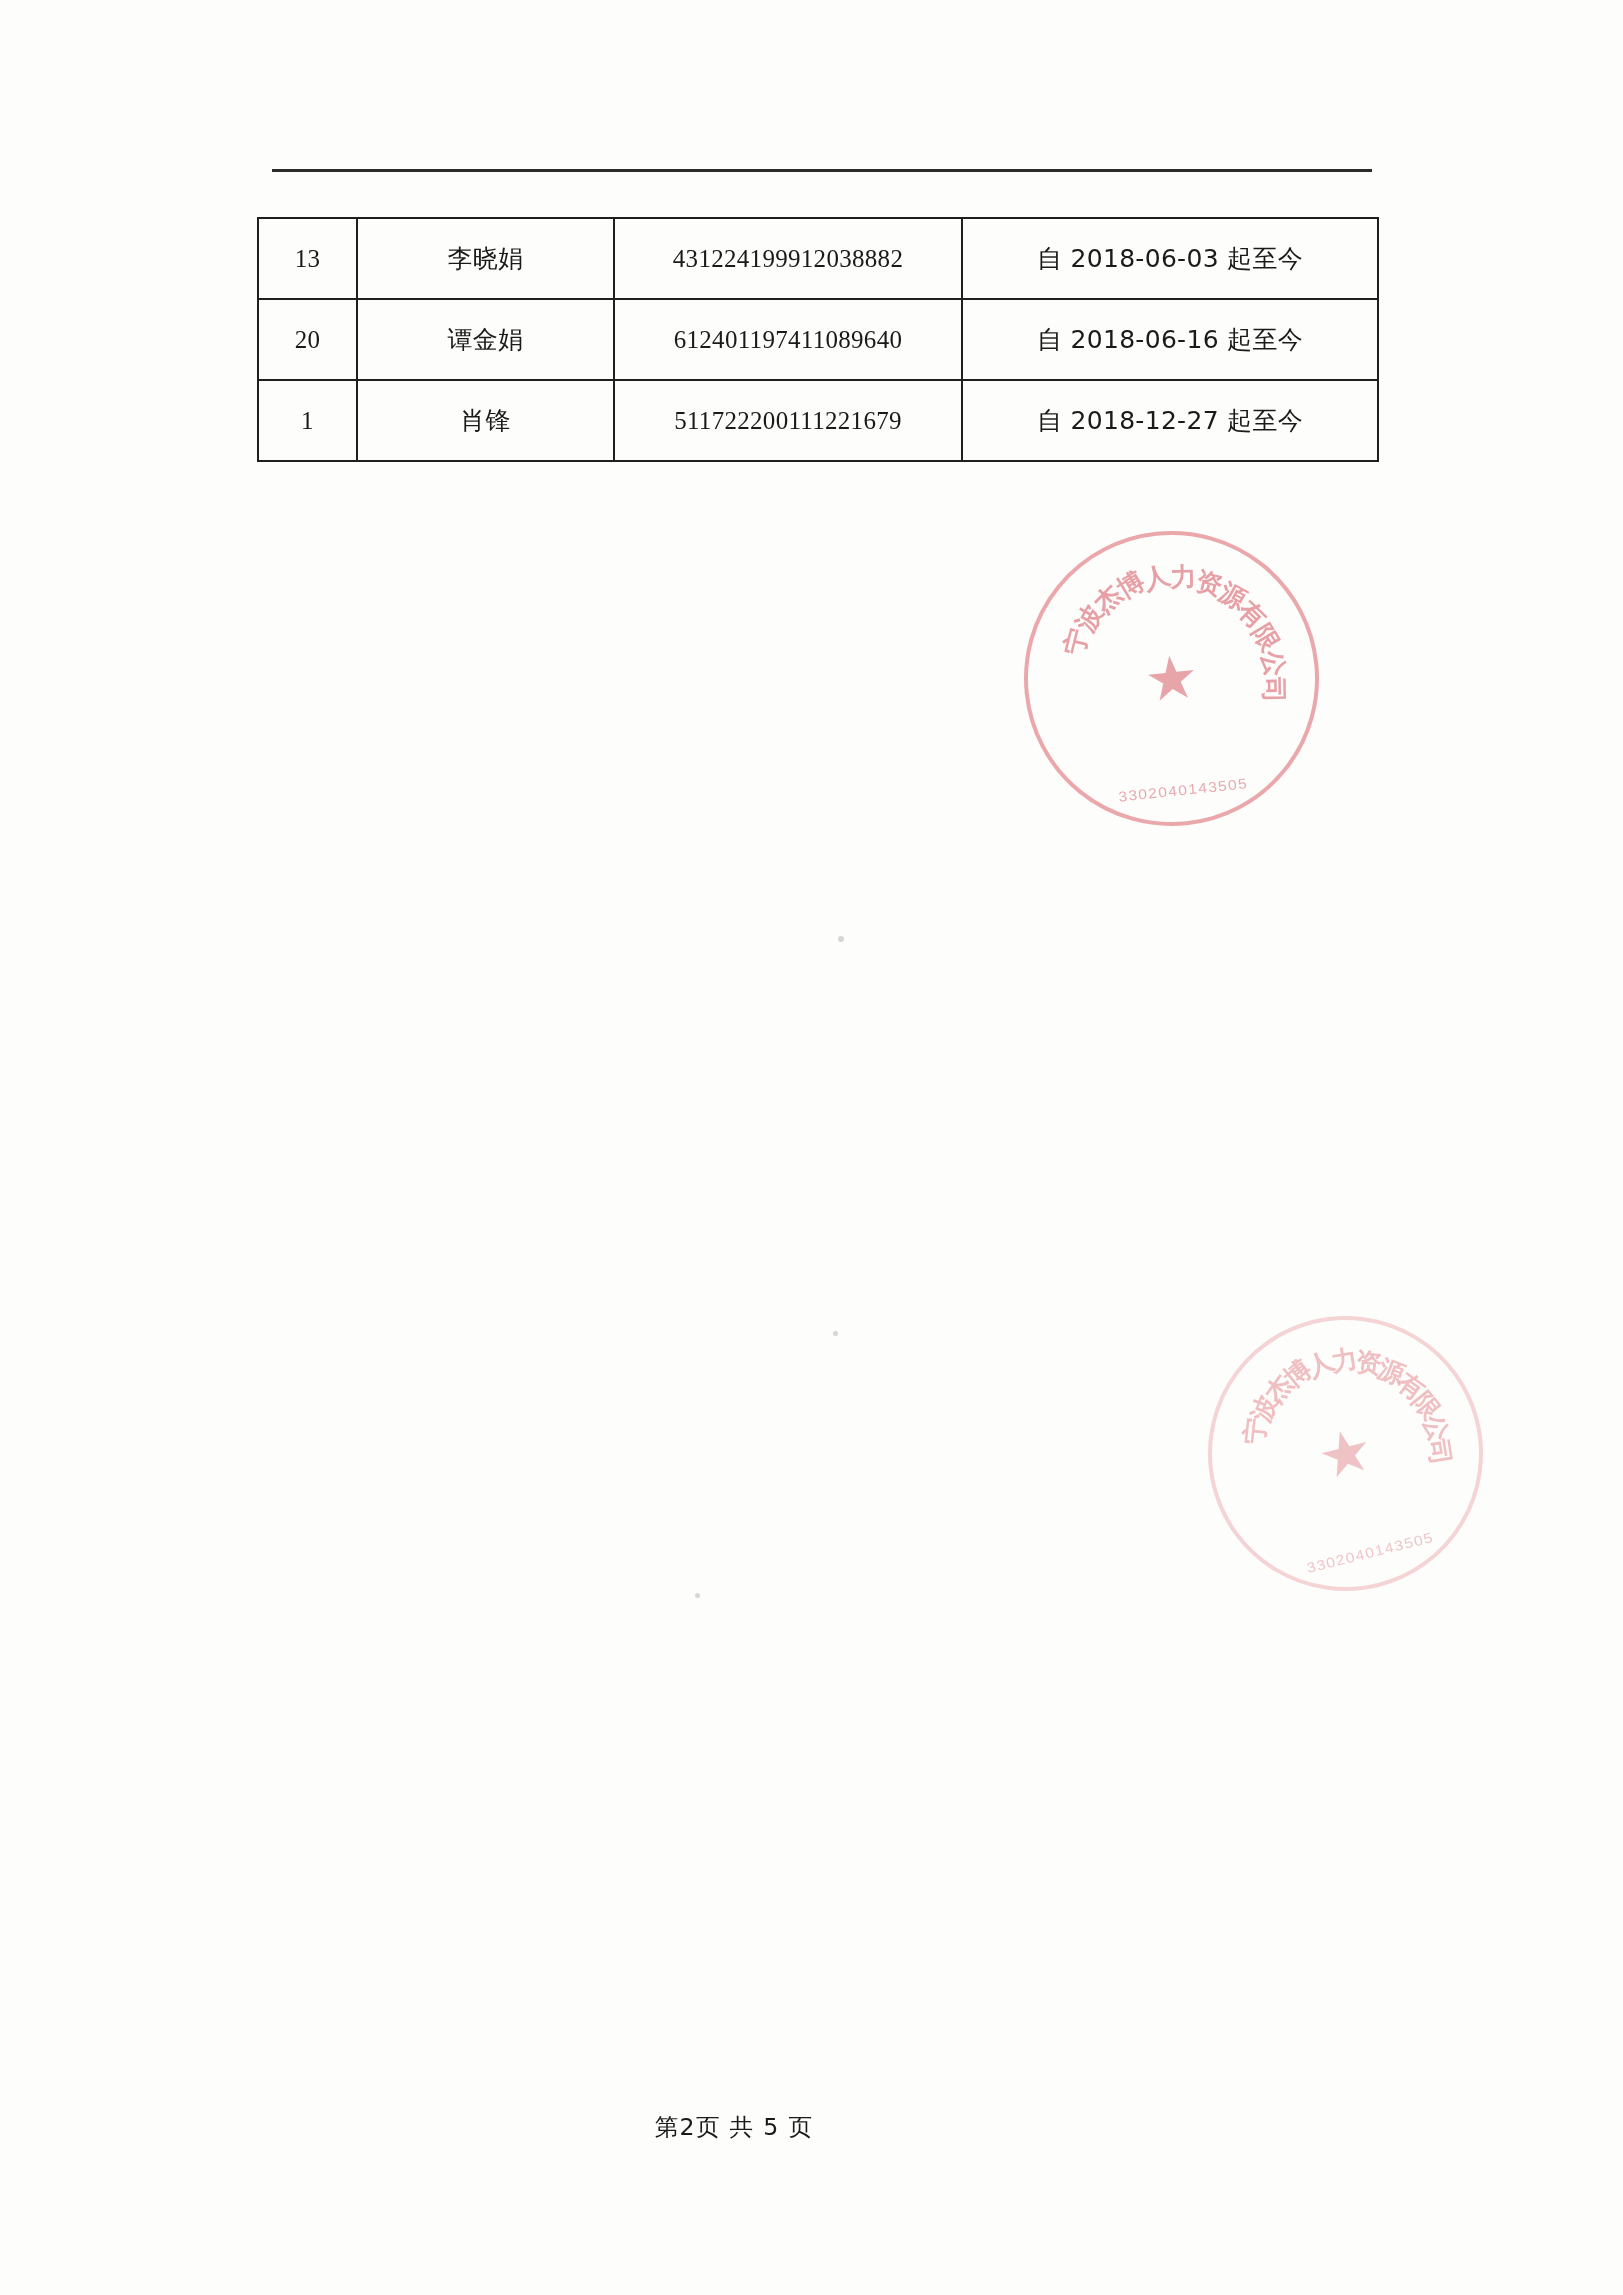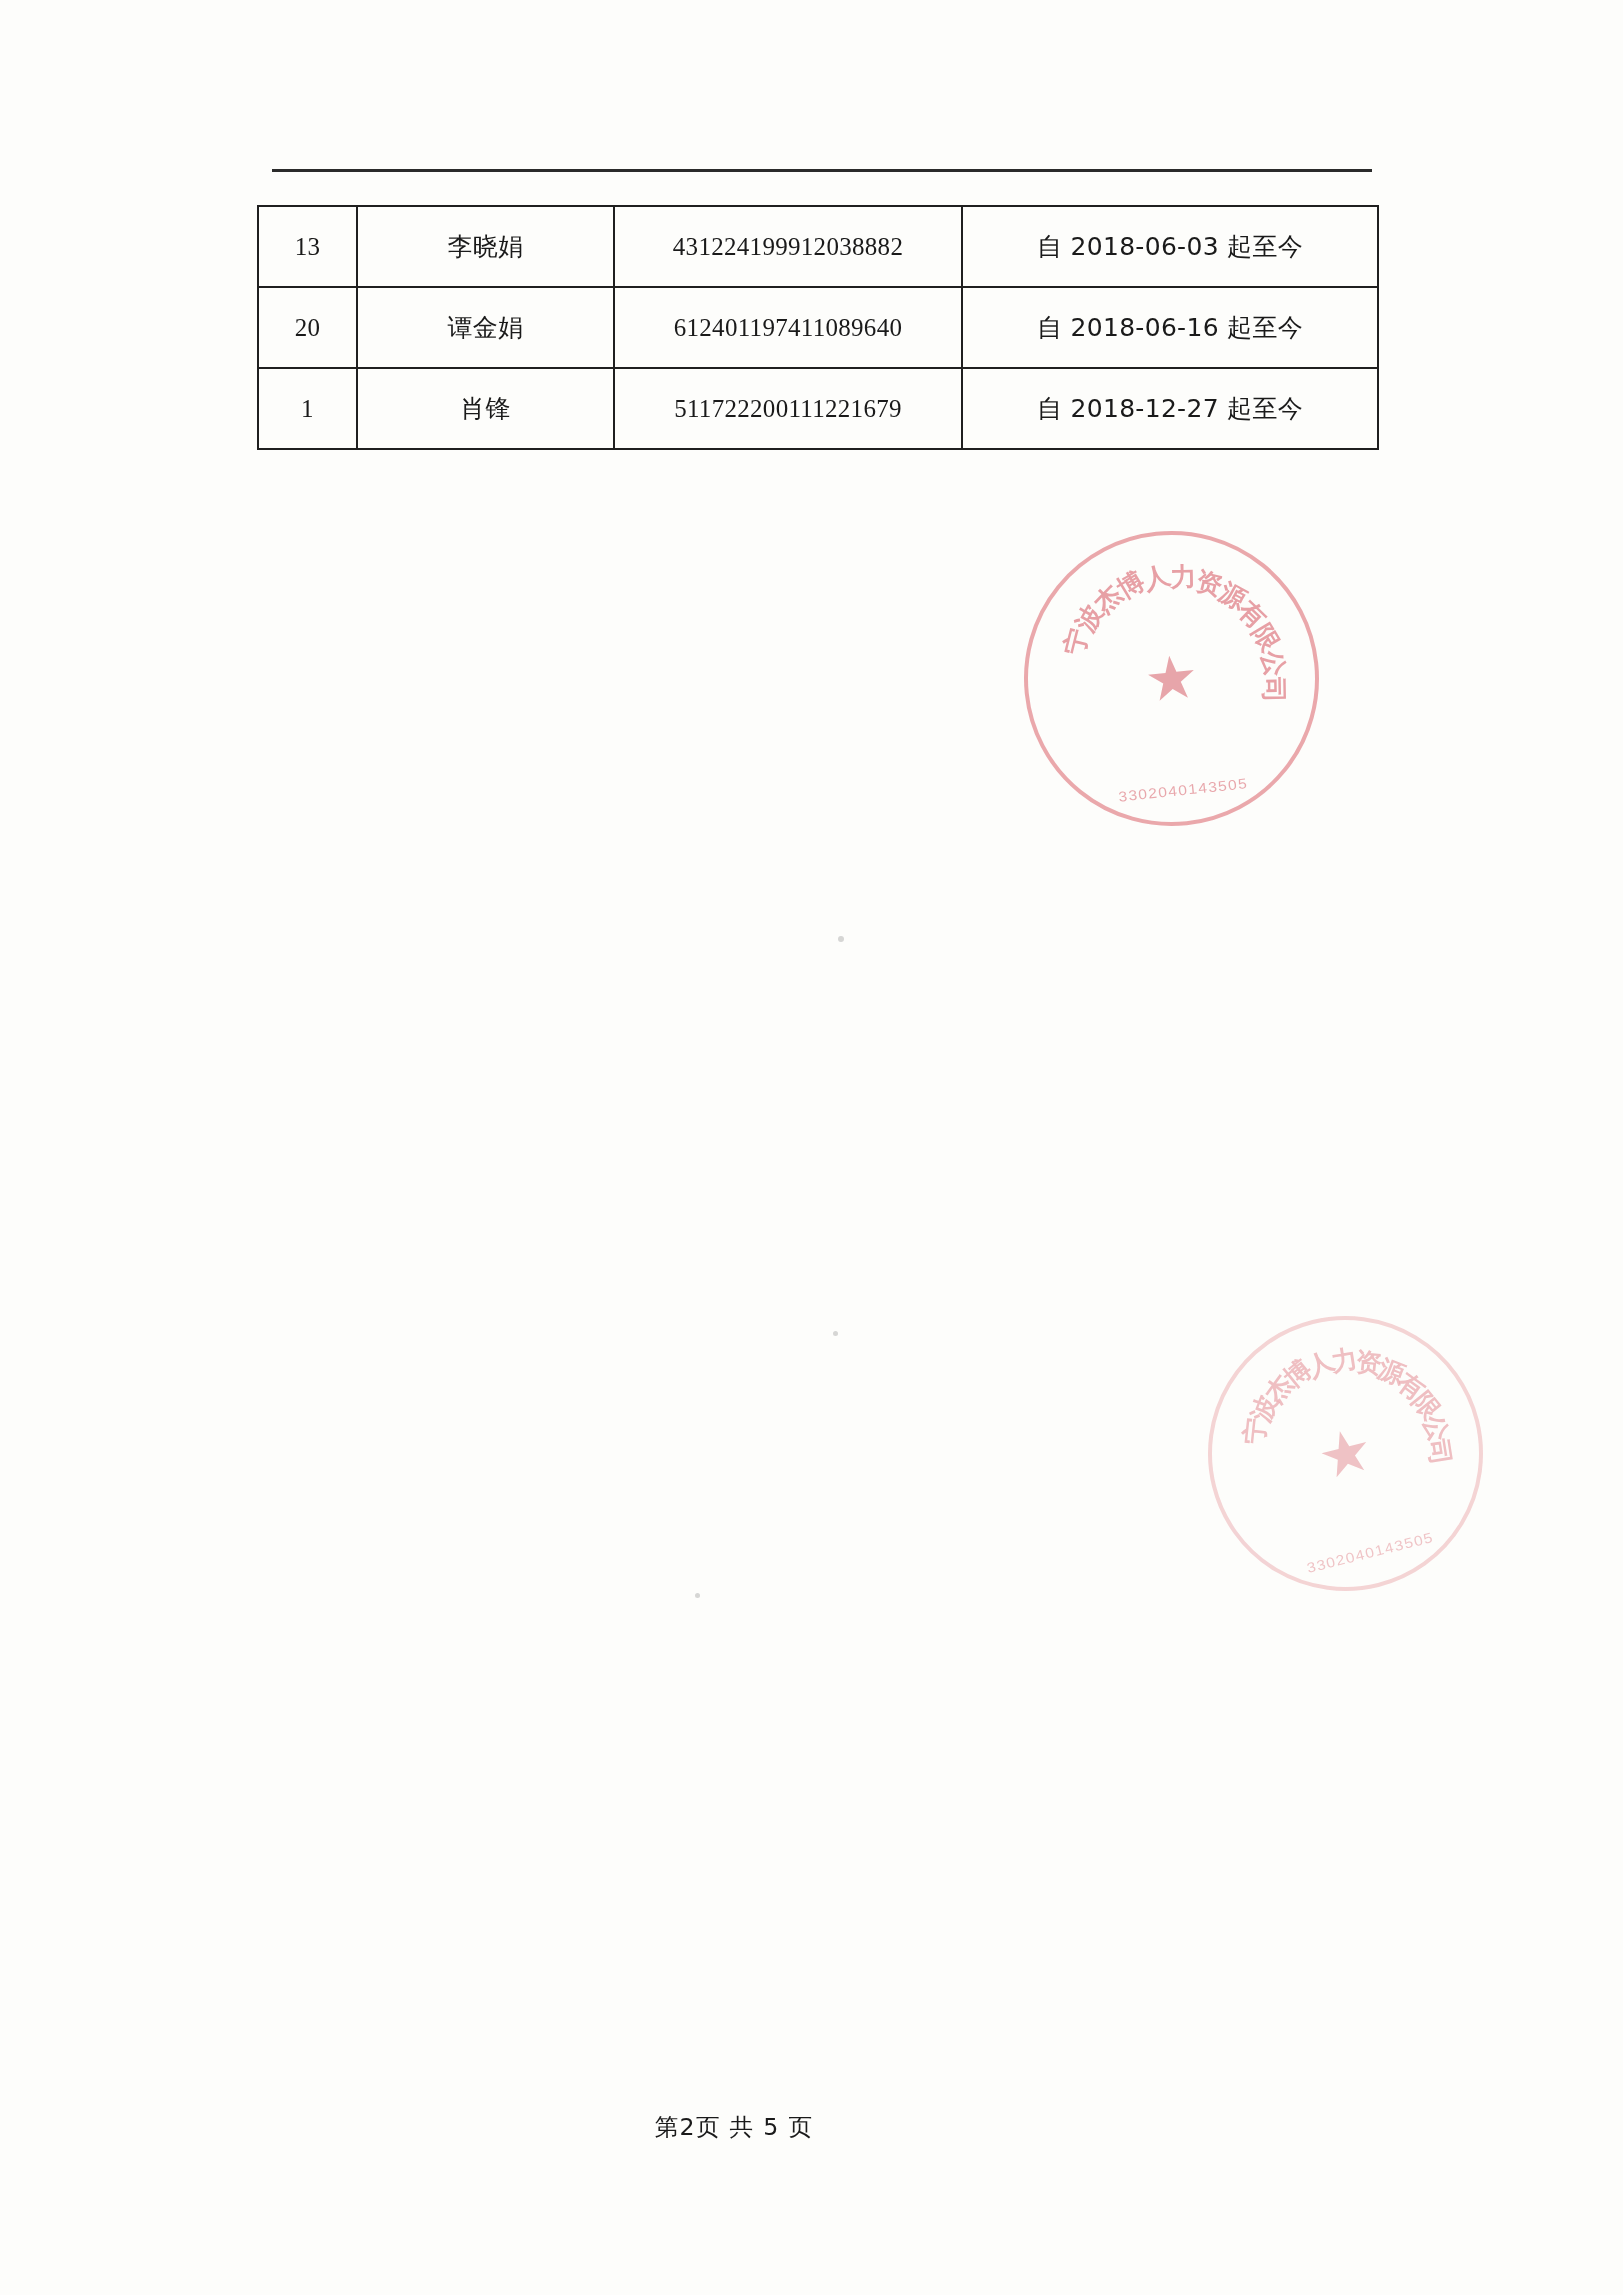--- a/index.html
+++ b/index.html
@@ -29,21 +29,21 @@
     top: 169px;
     width: 1100px;
     height: 3.3px;
     background: #2b2b2b;
   }
 
   
   .table-wrap {
     position: absolute;
     left: 257px;
-    top: 205px;
+    top: 217px;
     width: 1121px;
   }
   table.record-table {
     border-collapse: collapse;
     width: 100%;
     table-layout: fixed;
   }
   table.record-table td {
     border: 2px solid #1f1f1f;
     height: 79px;

